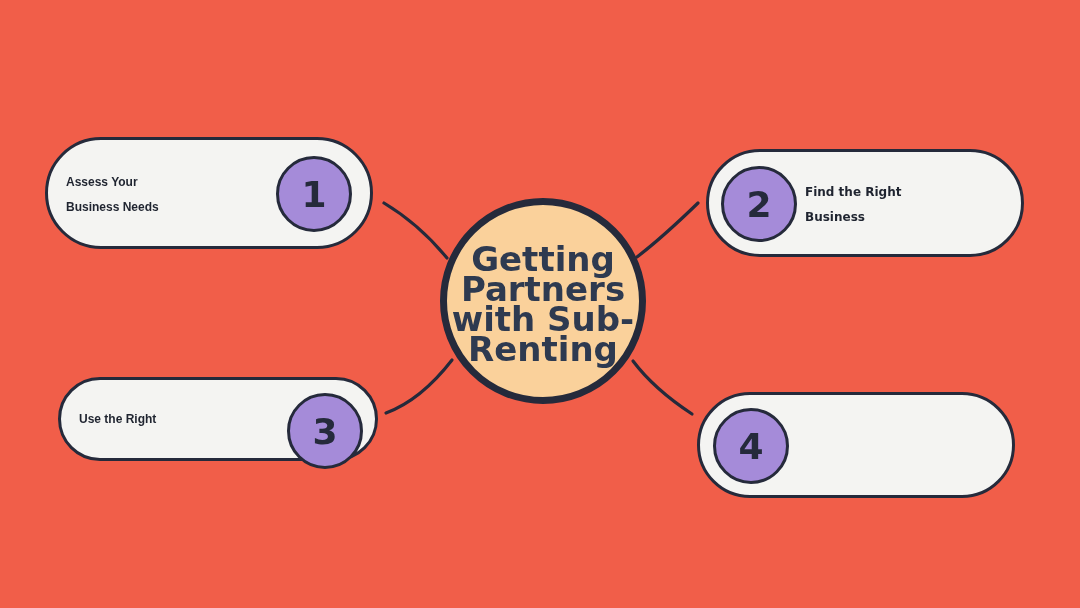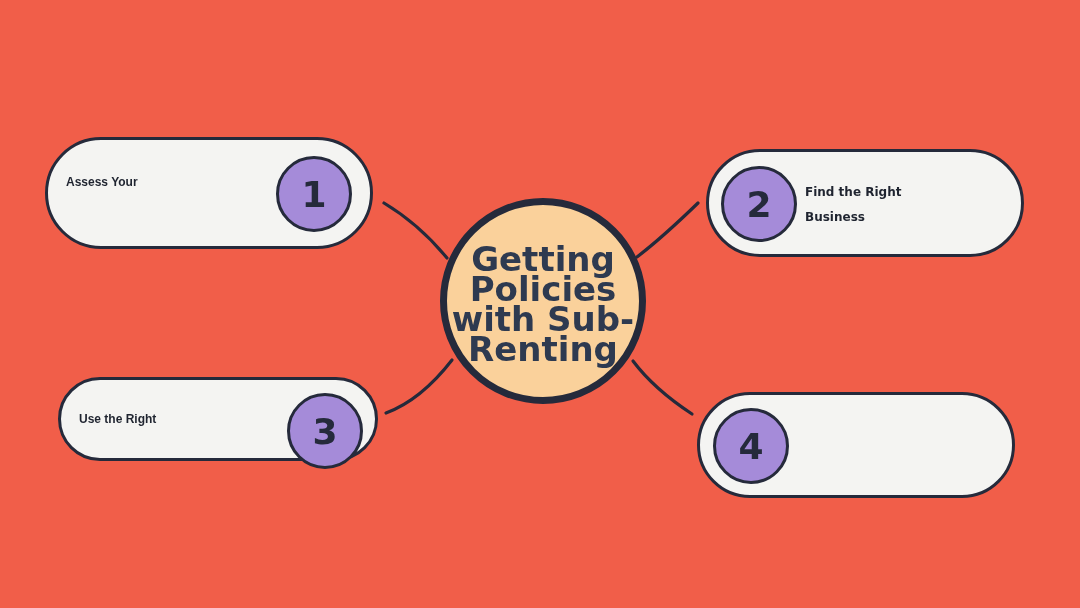--- a/index.html
+++ b/index.html
@@ -96,35 +96,36 @@
   <svg class="connectors" viewBox="0 0 1080 608" xmlns="http://www.w3.org/2000/svg">
     <path d="M 384 203 Q 419 224 447 258"></path>
     <path d="M 698 203 Q 663 237 637 257"></path>
     <path d="M 386 413 Q 421 400 452 360"></path>
     <path d="M 633 361 Q 654 389 692 414"></path>
   </svg>
 
   <div class="pill pill-1 font-a">
     <div class="label">
       <span class="lline">Assess Your</span>
+      <span class="lline">Business Needs</span>
     </div>
     <div class="num">1</div>
   </div>
 
   <div class="pill pill-2 font-b">
     <div class="num">2</div>
     <div class="label">
       <span class="lline">Find the Right</span>
       <span class="lline">Business</span>
     </div>
   </div>
 
   <div class="center-circle">
     <span class="line">Getting</span>
-    <span class="line">Policies</span>
+    <span class="line">Partners</span>
     <span class="line">with Sub-</span>
     <span class="line">Renting</span>
   </div>
 
   <div class="pill pill-3 font-a">
     <div class="label">
       <span class="lline">Use the Right</span>
     </div>
     <div class="num">3</div>
   </div>

